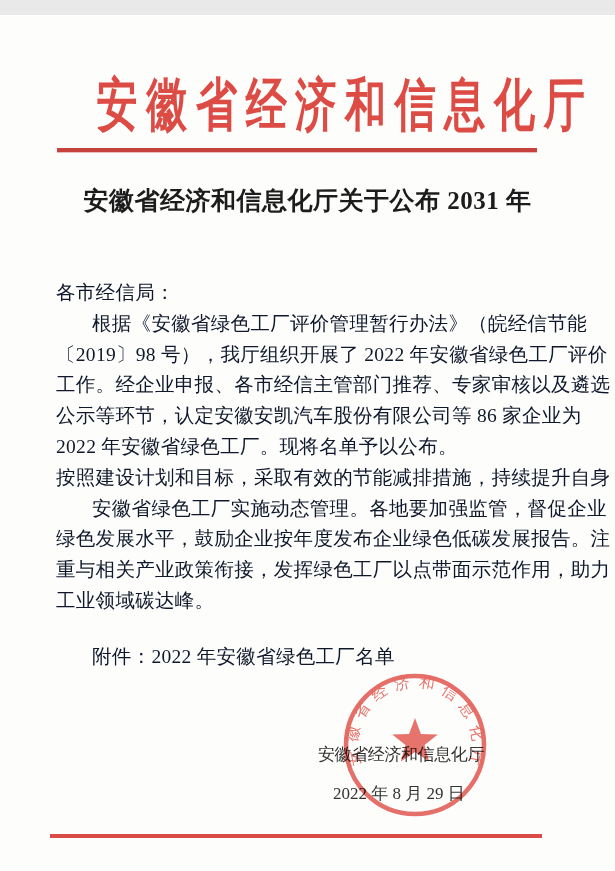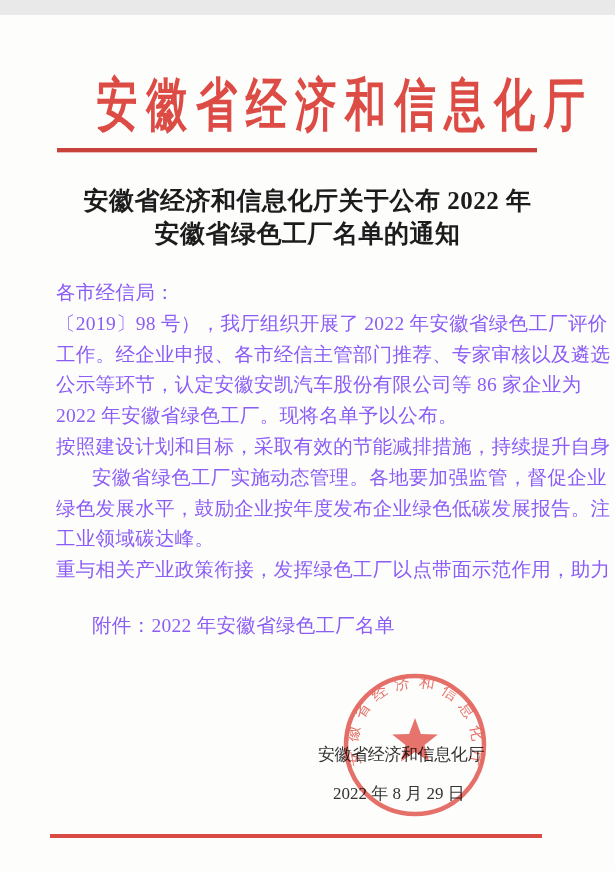--- a/index.html
+++ b/index.html
@@ -36,21 +36,21 @@
   .doc-title{
     position:absolute;top:169px;left:0;width:615px;
     text-align:center;
     font-size:25px;font-weight:bold;color:#1c1c1c;
     line-height:33px;
     letter-spacing:0.5px;
   }
   
   .body-text{
     position:absolute;top:263px;left:56px;width:482px;
-    font-size:19.5px;color:#8b5cf6;
+    font-size:19.5px;color:#0f172a;
     letter-spacing:0.3px;
   }
   .line{
     line-height:30.8px;
     text-align:justify;
     text-align-last:justify;
     white-space:nowrap;
   }
   .line.lastline{text-align:left;text-align-last:left;}
   .line.indent{padding-left:36px;}
@@ -84,40 +84,40 @@
 <body>
 
 <div class="page">
 
   <div class="masthead">
     <span class="agency">安徽省经济和信息化厅</span>
   </div>
   <div class="masthead-rule"></div>
 
   <div class="doc-title">
-    <div>安徽省经济和信息化厅关于公布 2022 年</div>
-    <div>安徽省绿色工厂名单的通知</div>
+    <div>安徽省经济和信息化厅关于公布 2031 年</div>
   </div>
 
   <div class="body-text">
     <div class="line lastline">各市经信局：</div>
 
     <div>
+      <div class="line indent">根据《安徽省绿色工厂评价管理暂行办法》（皖经信节能</div>
       <div class="line">〔2019〕98 号），我厅组织开展了 2022 年安徽省绿色工厂评价</div>
       <div class="line">工作。经企业申报、各市经信主管部门推荐、专家审核以及遴选</div>
       <div class="line">公示等环节，认定安徽安凯汽车股份有限公司等 86 家企业为</div>
       <div class="line lastline">2022 年安徽省绿色工厂。现将名单予以公布。</div>
     </div>
 
     <div>
       <div class="line">按照建设计划和目标，采取有效的节能减排措施，持续提升自身</div>
       <div class="line indent">安徽省绿色工厂实施动态管理。各地要加强监管，督促企业</div>
       <div class="line">绿色发展水平，鼓励企业按年度发布企业绿色低碳发展报告。注</div>
+      <div class="line">重与相关产业政策衔接，发挥绿色工厂以点带面示范作用，助力</div>
       <div class="line lastline">工业领域碳达峰。</div>
-      <div class="line">重与相关产业政策衔接，发挥绿色工厂以点带面示范作用，助力</div>
     </div>
 
     <div class="line lastline indent attachment">附件：2022 年安徽省绿色工厂名单</div>
   </div>
 
   <div class="sig-agency">安徽省经济和信息化厅</div>
   <div class="sig-date">2022 年 8 月 29 日</div>
 
   <svg class="seal" viewBox="0 0 148 148" xmlns="http://www.w3.org/2000/svg">
     <defs>

